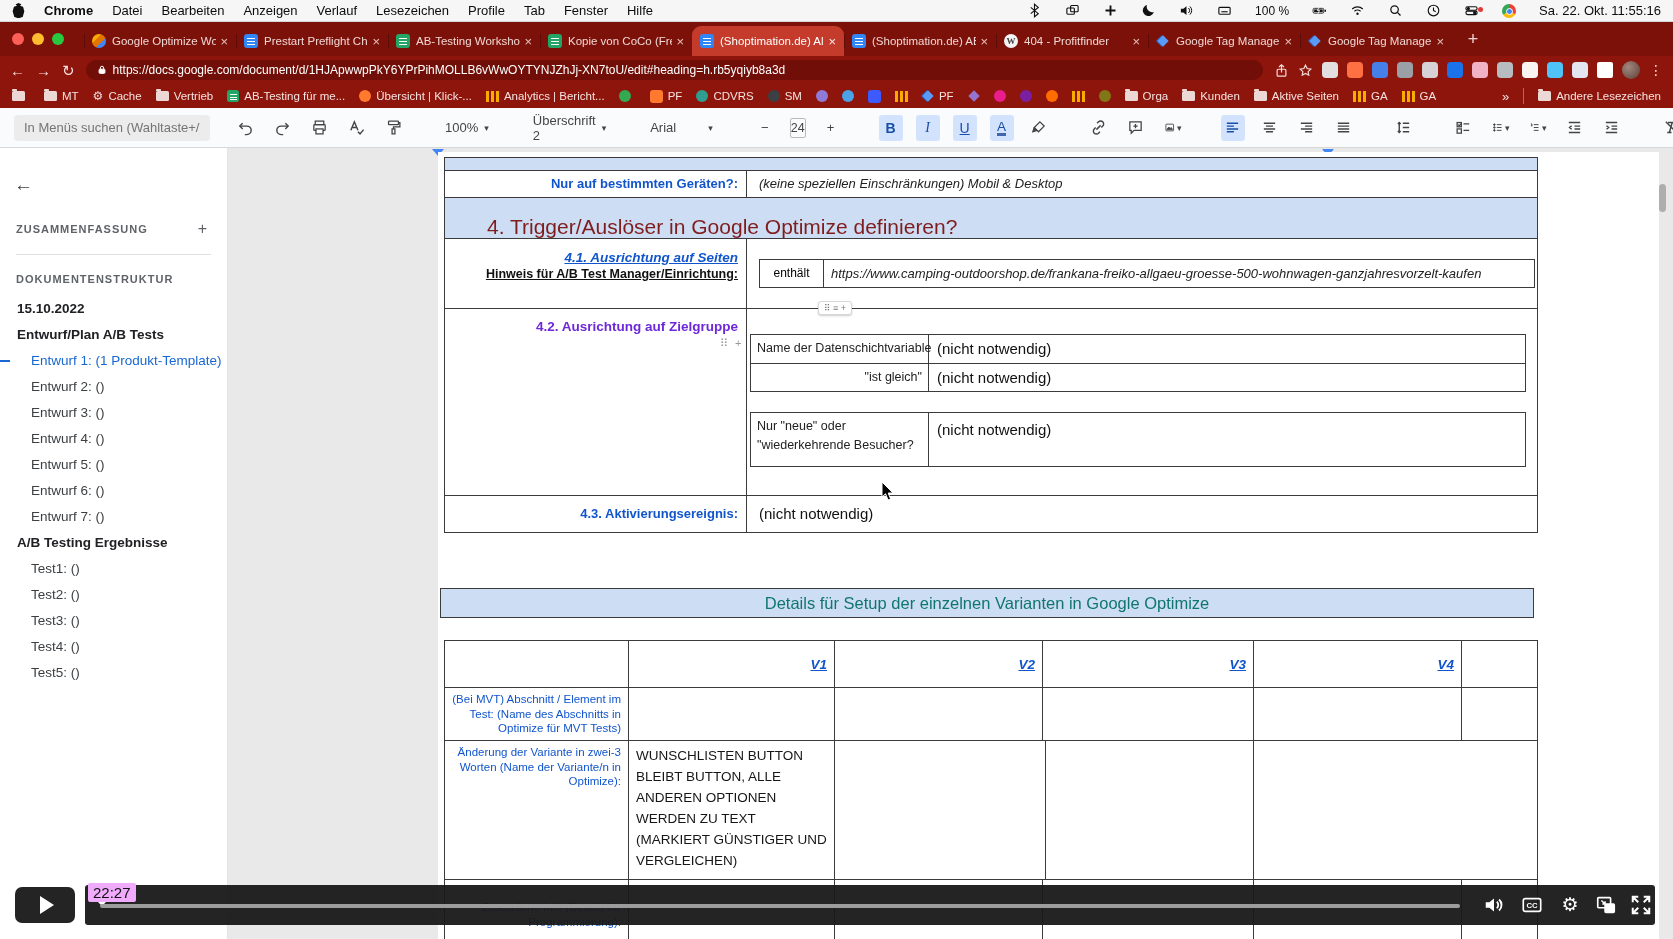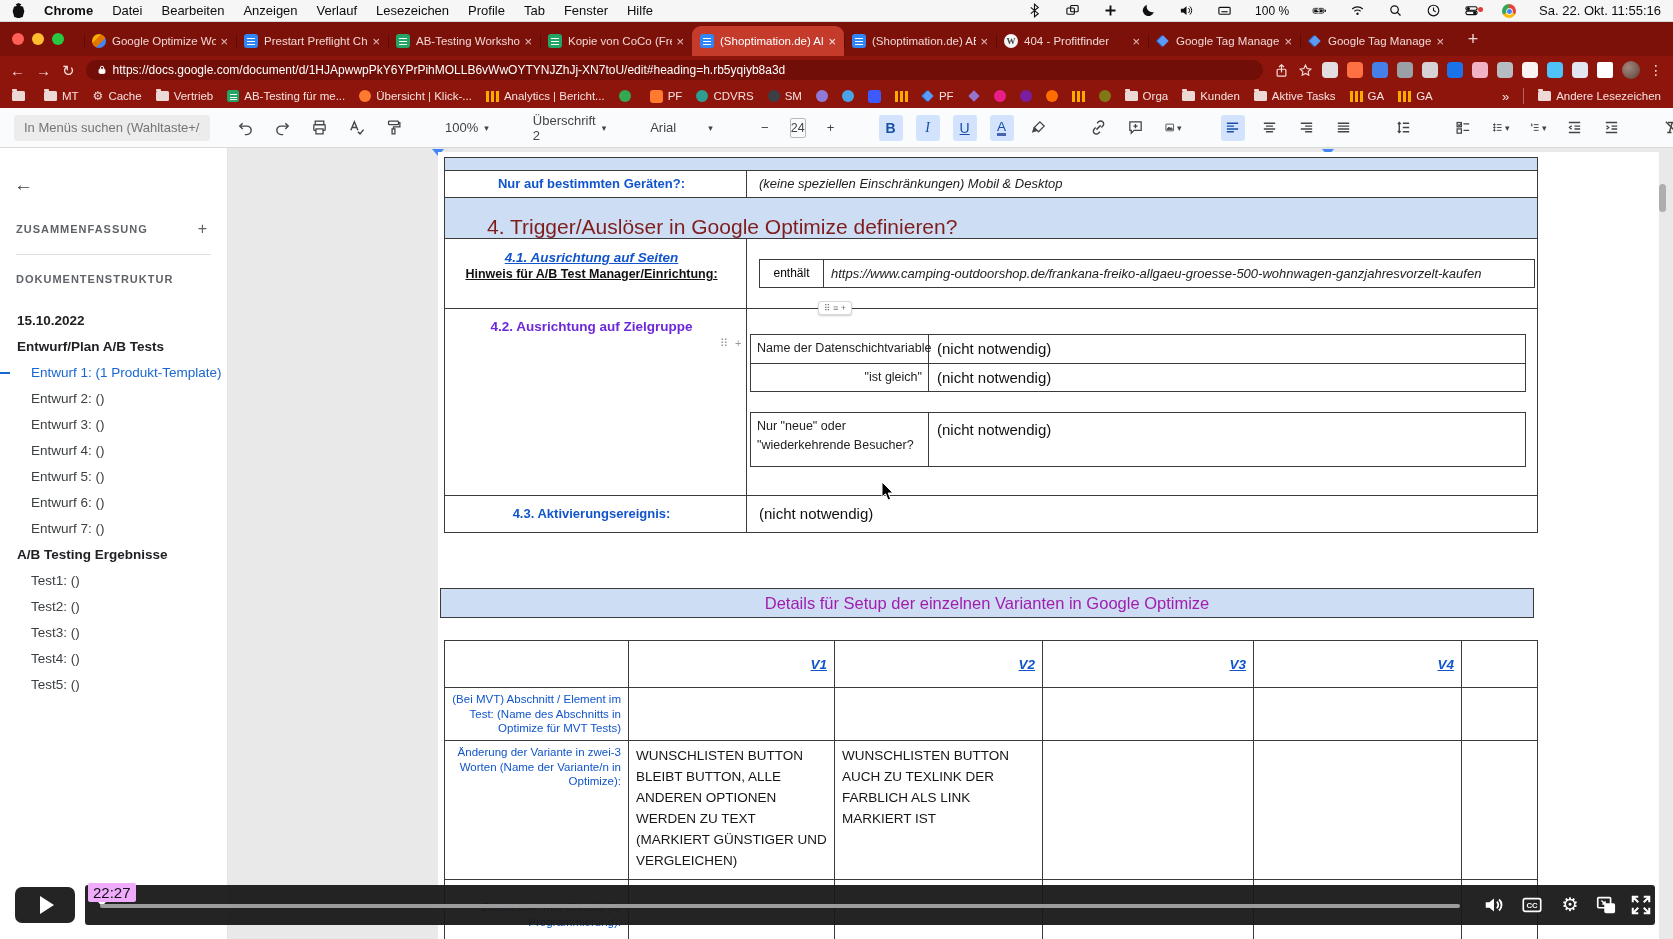--- a/index.html
+++ b/index.html
@@ -96,36 +96,36 @@
 
 
 #main{position:absolute;top:148px;left:0;right:0;bottom:0}
 #sidebar{position:absolute;top:0;left:0;bottom:0;width:228px;background:#fff;border-right:1px solid #e4e4e4}
 .sb-back{margin:26px 0 0 14px;font-size:19px;color:#3c4043;width:24px}
 .sb-summary{display:flex;align-items:center;justify-content:space-between;margin:24px 20px 0 16px}
 .sb-cap{font-size:11px;letter-spacing:1px;color:#5f6368;font-weight:bold}
 .sb-plus{font-size:16px;color:#5f6368}
 .sb-div{border-top:1px solid #e0e0e0;margin:16px 16px 0 16px}
 .sb-structure{margin:16px 16px 0 16px}
-#outline{margin-top:22px}
+#outline{margin-top:10px}
 .ol-item{position:relative;height:26px;line-height:26px;font-size:13.5px;color:#3c4043;padding-left:17px;white-space:nowrap;overflow:hidden}
 .ol-item.lvl1{padding-left:31px}
 .ol-item.hdr{font-weight:bold;color:#202124}
 .ol-item.active{color:#1967d2}
 .ol-item.active::before{content:"";position:absolute;left:0;top:12px;width:10px;height:2px;background:#1967d2}
 
 #canvas{position:absolute;top:0;left:229px;right:0;bottom:0;background:#e9e9e9;overflow:hidden}
 .drop-tri{position:absolute;top:1px;width:0;height:0;border-left:6px solid transparent;border-right:6px solid transparent;border-top:7px solid #4285f4}
 #scrollthumb{position:absolute;right:7px;top:36px;width:7px;height:28px;border-radius:3.5px;background:#aeaeae}
 
 #page{position:absolute;left:209px;top:4px;width:1221px;height:824px;background:#fff}
 #tbl1{position:absolute;left:6px;top:5px;width:1094px;border:1px solid #3b3b3b}
 .t1row{display:flex;border-top:1px solid #3b3b3b}
 .t1row:first-child{border-top:none}
-.t1label{width:302px;border-right:1px solid #3b3b3b;text-align:center;padding-right:8px}
+.t1label{width:302px;border-right:1px solid #3b3b3b;text-align:right;padding-right:8px}
 .t1val{flex:1;position:relative}
 .bluebg{background:#cdddf3}
 .r-sliver{height:12px}
 .r-dev{height:27px}
 .r-dev .t1label{font-weight:bold;color:#1155cc;font-size:13px;line-height:26px}
 .r-dev .t1val{font-style:italic;font-size:13px;line-height:26px;padding-left:12px;color:#222}
 .r-h4{height:41px;display:block;padding:17px 0 8px 42px;font-size:21px;color:#7f1d1d}
 .r-41{height:70px}
 .s41-t{margin-top:11px;color:#1155cc;font-weight:bold;font-style:italic;text-decoration:underline;font-size:13.5px}
 .s41-s{color:#111;font-weight:bold;text-decoration:underline;font-size:12.5px;margin-top:2px}
@@ -141,21 +141,21 @@
 .itrow:first-child{border-top:none}
 .itlabel{width:178px;border-right:1px solid #3b3b3b;font-size:12.5px;color:#222;text-align:right;padding:0 6px;line-height:27px;white-space:nowrap}
 .itval{flex:1;font-size:15px;line-height:27px;padding-left:8px;color:#111}
 .itblB{position:absolute;left:3px;top:103px;width:776px;height:55px;display:flex;border:1px solid #3b3b3b}
 .itblB .itlabel{line-height:1.5;padding-top:4px;text-align:left;white-space:normal}
 .itblB .itval{line-height:1.4;padding-top:6px}
 .r-43{height:37px}
 .r-43 .t1label{font-weight:bold;color:#1155cc;font-size:13px;line-height:36px}
 .r-43 .t1val{font-size:15px;line-height:36px;padding-left:12px;color:#111}
 
-#banner2{position:absolute;left:2px;top:436px;width:1094px;height:30px;background:#cdddf3;border:1px solid #3b3b3b;text-align:center;font-size:16.5px;line-height:28px;color:#a21caf}
+#banner2{position:absolute;left:2px;top:436px;width:1094px;height:30px;background:#cdddf3;border:1px solid #3b3b3b;text-align:center;font-size:16.5px;line-height:28px;color:#0f766e}
 
 #tbl2{position:absolute;left:6px;top:488px;width:1094px;border:1px solid #3b3b3b}
 .t2row{display:flex;border-top:1px solid #3b3b3b}
 .t2row:first-child{border-top:none}
 .t2c{border-left:1px solid #3b3b3b;padding:4px 7px}
 .t2c:first-child{border-left:none}
 .c0{width:183px}.c1{width:206px}.c2{width:208px}.c3{width:211px}.c4{width:208px}.c5{width:76px}
 .t2head{height:46px}
 .t2head .t2c{display:flex;align-items:center;justify-content:flex-end}
 .vhead{color:#1155cc;font-weight:bold;font-style:italic;text-decoration:underline;font-size:13.5px}
@@ -423,21 +423,21 @@
   <div class="bm">
       <span class="bi bi-folder"></span>
       <span>Orga</span>
     </div>
   <div class="bm">
       <span class="bi bi-folder"></span>
       <span>Kunden</span>
     </div>
   <div class="bm">
       <span class="bi bi-folder"></span>
-      <span>Aktive Tasks</span>
+      <span>Aktive Seiten</span>
     </div>
   <div class="bm">
       <span class="bi bi-chart"></span>
       <span>GA</span>
     </div>
   <div class="bm">
       <span class="bi bi-chart"></span>
       <span>GA</span>
     </div>
   <span class="bm-more">»</span>
@@ -717,21 +717,20 @@
           <div class="t2c c0 smallblue">(Bei MVT) Abschnitt / Element im Test: (Name des Abschnitts in Optimize für MVT Tests)</div>
           <div class="t2c c1"></div>
           <div class="t2c c2"></div>
           <div class="t2c c3"></div>
           <div class="t2c c4"></div>
           <div class="t2c c5"></div>
         </div>
         <div class="t2row t2rowB">
           <div class="t2c c0 smallblue">Änderung der Variante in zwei-3 Worten (Name der Variante/n in Optimize):</div>
           <div class="t2c c1 vtext">WUNSCHLISTEN BUTTON BLEIBT BUTTON, ALLE ANDEREN OPTIONEN WERDEN ZU TEXT (MARKIERT GÜNSTIGER UND VERGLEICHEN)</div>
-          <div class="t2c c2 vtext">WUNSCHLISTEN BUTTON AUCH ZU TEXLINK DER FARBLICH ALS LINK MARKIERT IST</div>
           <div class="t2c c3"></div>
           <div class="t2c c4"></div>
           <div class="t2c c5"></div>
         </div>
         <div class="t2row t2rowC">
           <div class="t2c c0 smallblue">Zusätzliche Info (Details für Programmierung):</div>
           <div class="t2c c1"></div>
           <div class="t2c c2"></div>
           <div class="t2c c3"></div>
           <div class="t2c c4"></div>

